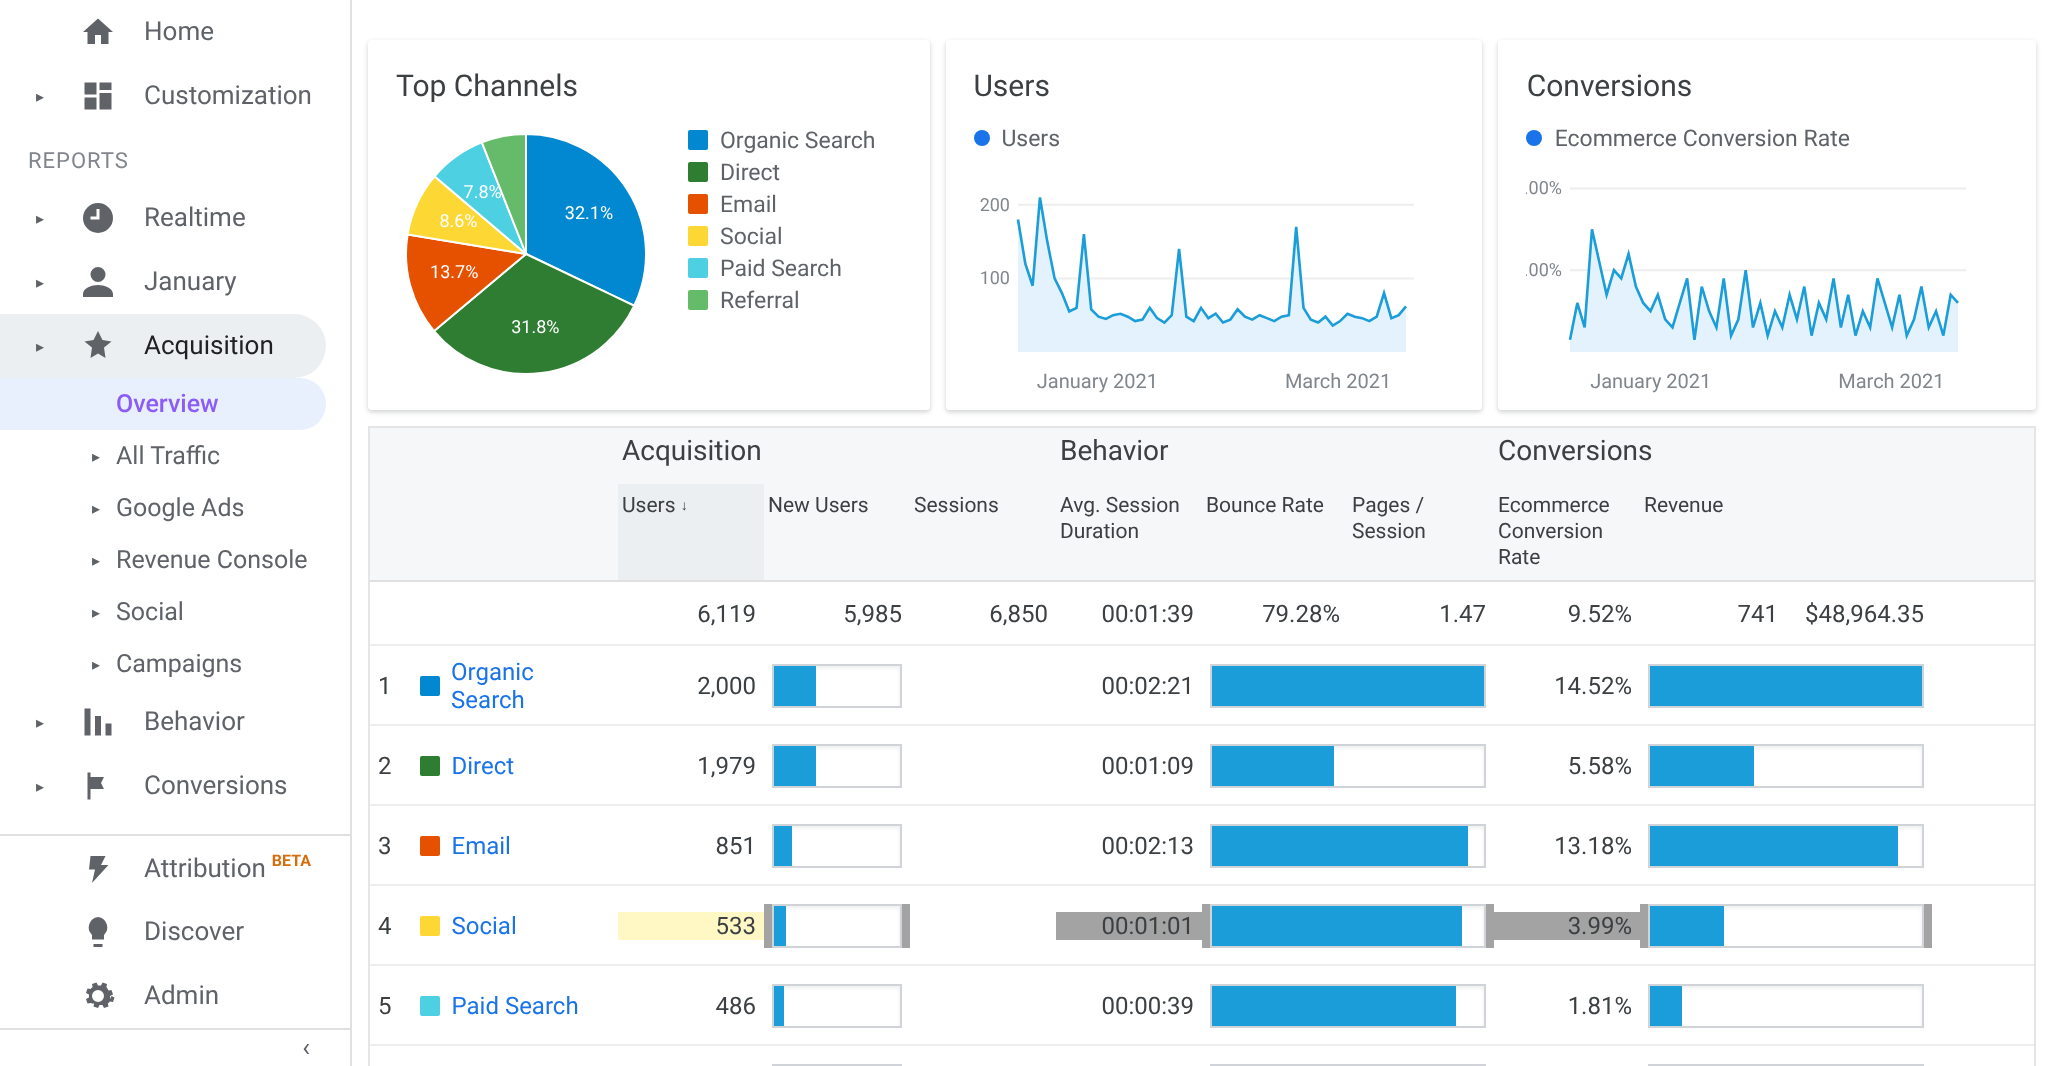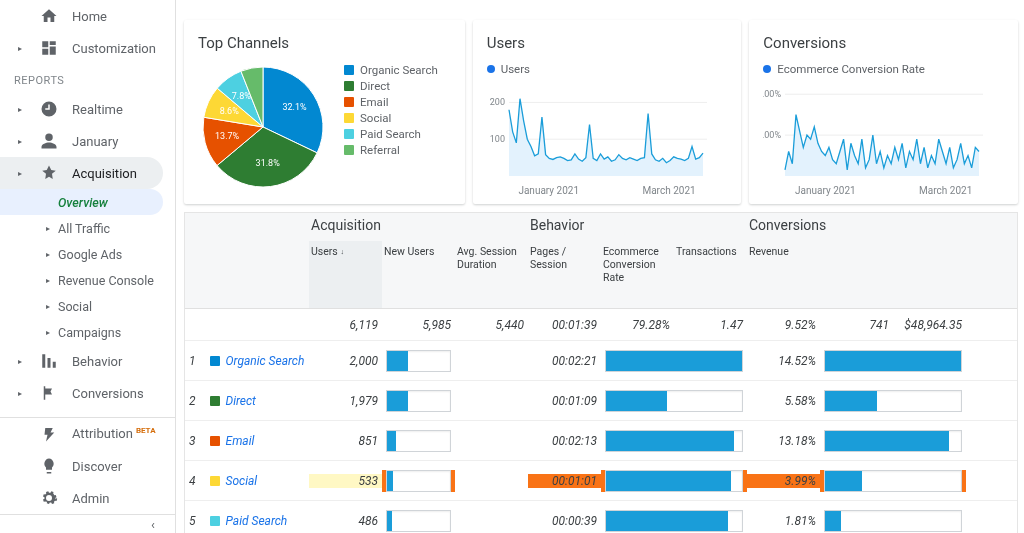--- a/index.html
+++ b/index.html
@@ -49,26 +49,25 @@
   .nav-sub {
     padding-left: 46px;
     height: 26px;
     display: flex;
     align-items: center;
     color: #5f6368;
     font-size: 12.5px;
     cursor: pointer;
   }
   .nav-sub.sel {
-    color: #15803d;
+    color: #8b5cf6;
     background: #e8f0fe;
     border-radius: 0 16px 16px 0;
     margin-right: 12px;
     font-weight: 500;
-    font-style: italic;
   }
   .nav-sub .caret { margin-right: 6px; font-size: 8px; color: #5f6368; width:6px;}
   .beta { color:#d56e0c; font-size:8px; font-weight:700; vertical-align:super; margin-left:3px;}
   .sidebar-footer {
     border-top: 1px solid #e0e0e0;
     margin-top: 8px;
   }
   .collapse-btn {
     border-top: 1px solid #e0e0e0;
     height: 26px;
@@ -109,49 +108,48 @@
     background:#f6f7f8;
   }
   .group-head > div { padding: 4px 2px 8px 2px; }
   .col-head {
     display:grid;
     grid-template-columns: 124px 73px 73px 73px 73px 73px 73px 73px 73px 73px;
     background:#f6f7f8;
     font-size:10.5px; color:#3c4043;
     border-bottom: 1px solid #e0e0e0;
   }
-  .col-head > div { padding: 4px 6px 24px 2px; position:relative;}
+  .col-head > div { padding: 4px 6px 5px 2px; position:relative;}
   .col-head > div.selcol { background:#eceff1;}
   .col-head .sort { font-size:7px; position:relative; top:-1px;}
   .row {
     display:grid;
     grid-template-columns: 124px 73px 73px 73px 73px 73px 73px 73px 73px 73px;
     background:#fff;
     border-bottom: 1px solid #eee;
     height: 40px;
     align-items:center;
     font-size:12px;
-    font-style:italic;
   }
   .row.totals { font-weight:400; height:32px;}
   .row > div { padding: 0 4px; }
   .idx { text-align:right; padding-right:8px; color:#3c4043;}
   .dim { display:flex; align-items:center; gap:6px;}
   .dim a { color:#1a73e8; cursor:pointer;}
   .num { text-align:right; }
   .barcell { padding: 0 2px; }
   .bar-outer {
     height: 22px;
     background: #fff;
     border: 1px solid #d0d4d8;
     box-shadow: inset 0 1px 2px rgba(0,0,0,.07);
     position:relative;
   }
   .bar-inner { height:100%; background:#1a9dd9; }
-  .highlight .num, .highlight .barcell { background:#f97316; }
+  .highlight .num, .highlight .barcell { background:#a3a3a3; }
   .row.highlight { background:#fff;}
   .row.highlight .firstnum { background:#fff8c4;}
 </style>
 </head>
 <body>
 
 <nav class="sidebar">
   <div id="nav-top">
       <div class="nav-item">
         <span class="expander"></span>
@@ -372,32 +370,33 @@
     <div class="group-head">
       <div></div>
       <div style="grid-column: span 3;">Acquisition</div>
       <div style="grid-column: span 3;">Behavior</div>
       <div style="grid-column: span 3;">Conversions</div>
     </div>
     <div class="col-head" id="col-head">
         <div></div>
         <div class="selcol">Users <span class="sort">↓</span></div>
         <div>New Users</div>
+        <div>Sessions</div>
         <div>Avg. Session Duration</div>
+        <div>Bounce Rate</div>
         <div>Pages / Session</div>
         <div>Ecommerce Conversion Rate</div>
-        <div>Transactions</div>
         <div>Revenue</div>
       </div>
     <div id="tbody">
         <div class="row totals">
           <div></div>
           <div class="num">6,119</div>
           <div class="num">5,985</div>
-          <div class="num">5,440</div>
+          <div class="num">6,850</div>
           <div class="num">00:01:39</div>
           <div class="num">79.28%</div>
           <div class="num">1.47</div>
           <div class="num">9.52%</div>
           <div class="num">741</div>
           <div class="num">$48,964.35</div>
         </div>
         <div class="row">
           <div class="dim">
             <span class="idx">1</span>

